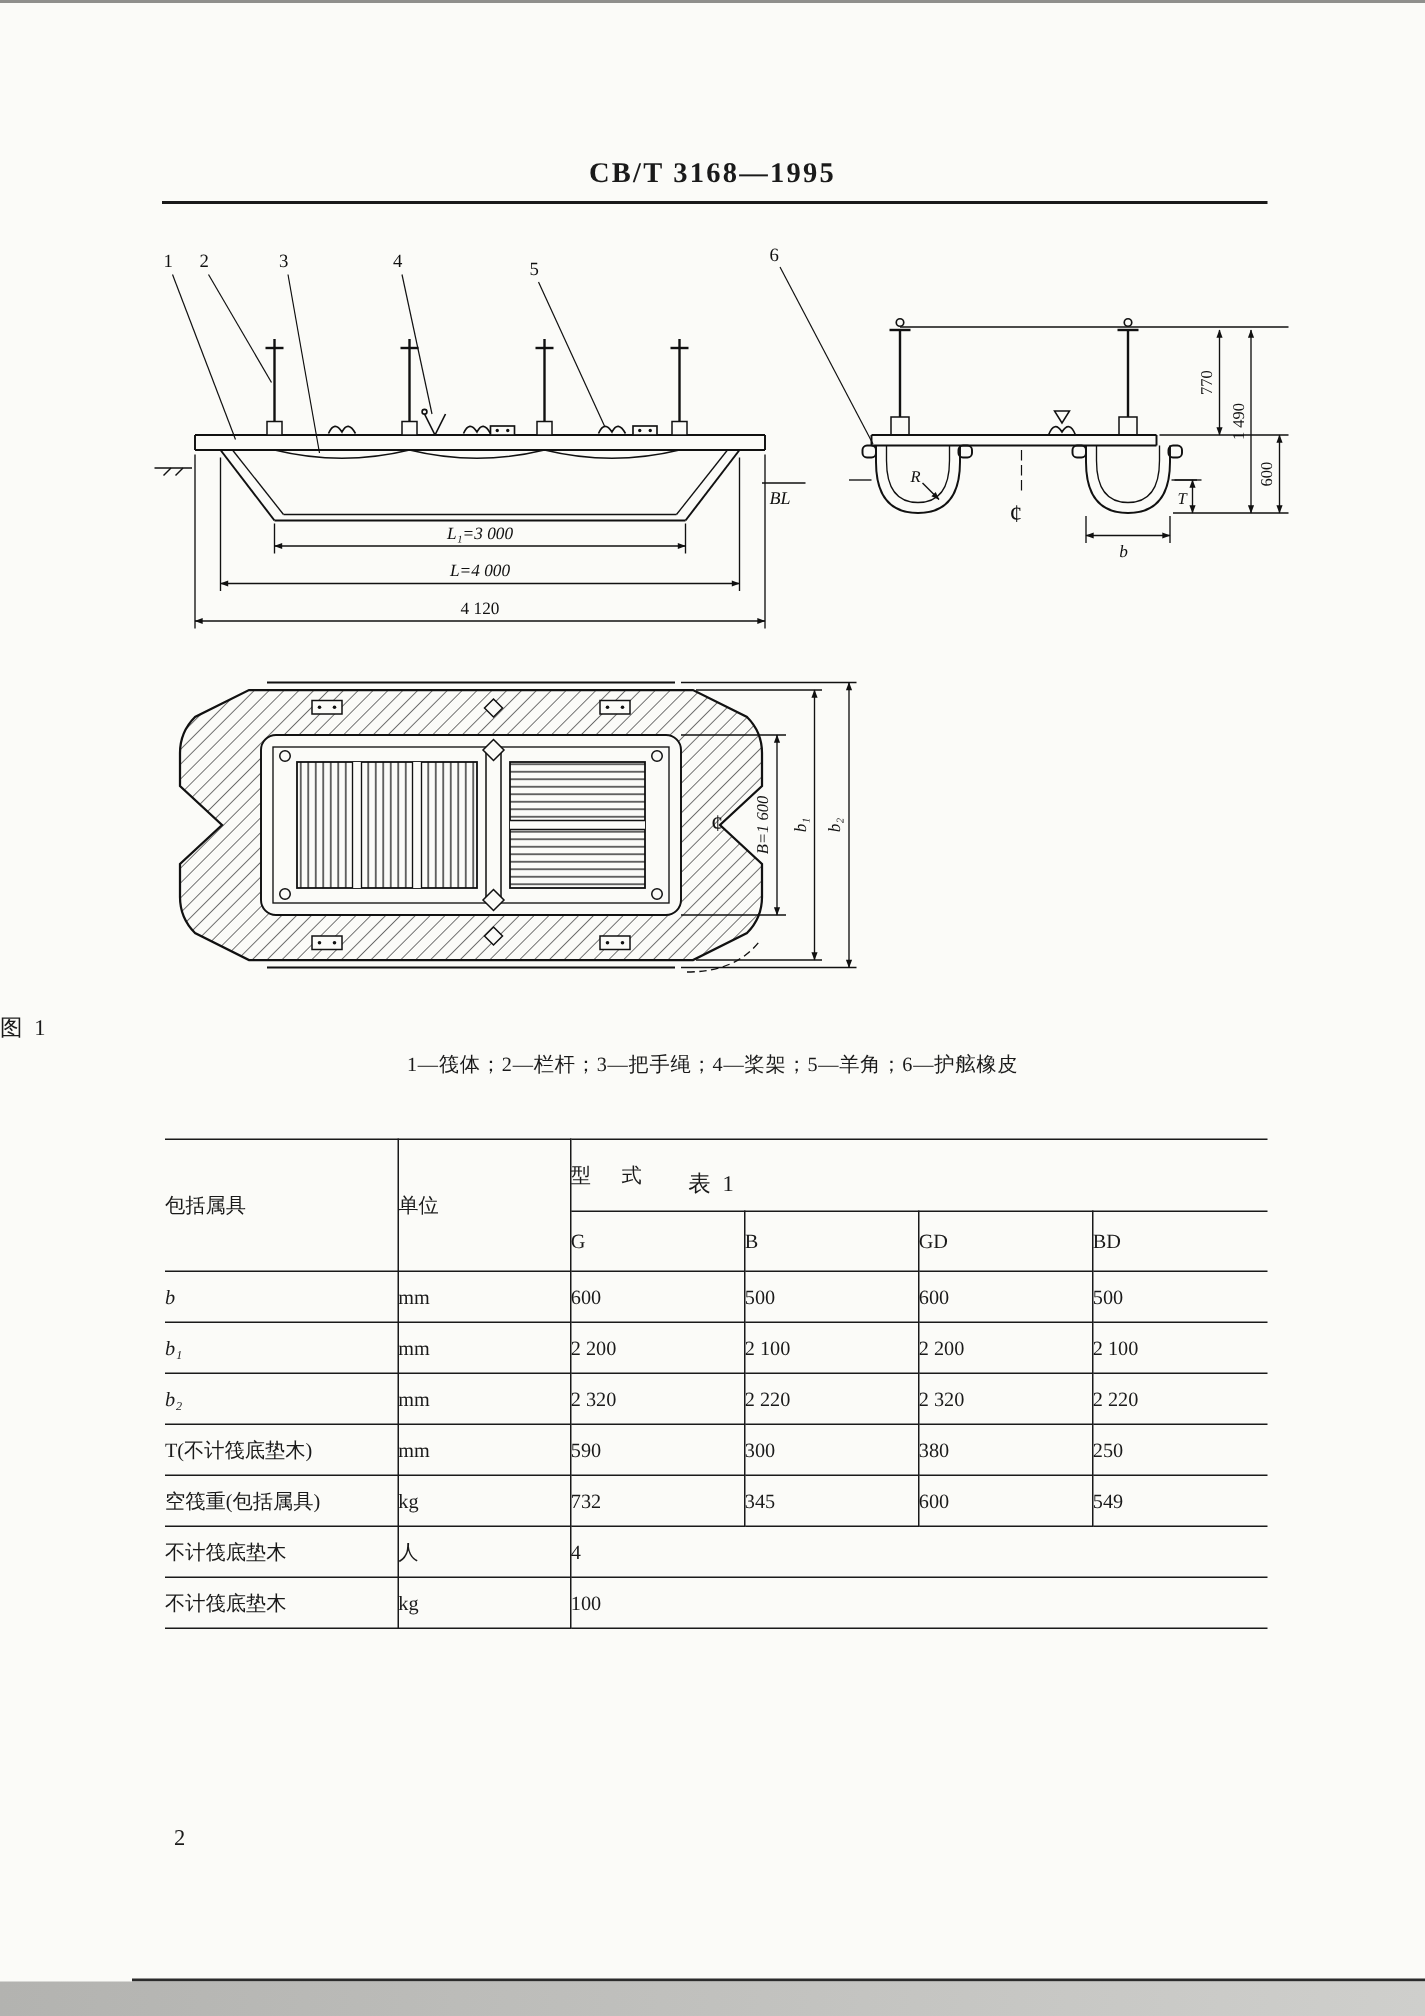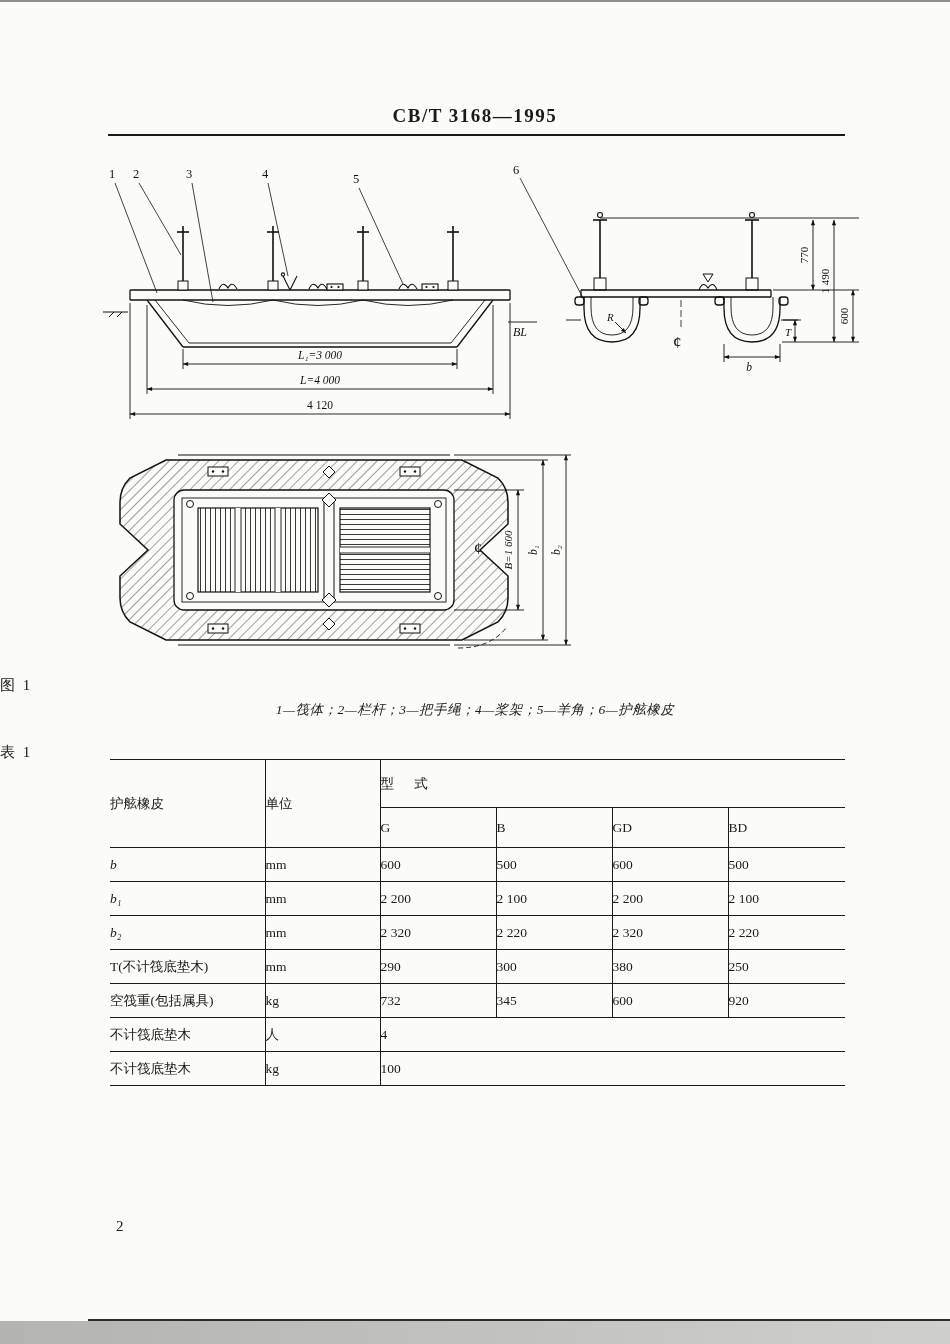--- a/index.html
+++ b/index.html
@@ -15,22 +15,22 @@
   }
   .header-rule {
     position:absolute; top:132px; left:108px; width:737px; height:2px;
     background:#1a1a1a;
   }
   svg { position:absolute; }
   svg text { font-family:"Liberation Serif", serif; fill:#111; }
   .svg-top { left:95px; top:148px; }
   .svg-plan { left:118px; top:450px; }
   .fig-caption  { position:absolute; top:674px; left:0; width:100%; font-size:15px; letter-spacing:2px; }
-  .fig-legend   { position:absolute; top:699px; left:0; width:100%; text-align:center; font-size:13.5px; letter-spacing:0.5px;font-style:italic; }
-  .tbl-caption  { position:absolute; top:741px; left:0; width:100%; text-align:left; font-size:15px; letter-spacing:2px;font-family:Liberation Serif, serif; }
+  .fig-legend   { position:absolute; top:699px; left:0; width:100%; text-align:center; font-size:13.5px; letter-spacing:0.5px; }
+  .tbl-caption  { position:absolute; top:778px; left:0; width:100%; text-align:center; font-size:15px; letter-spacing:2px;font-family:Liberation Serif, serif; }
   table.spec {
     position:absolute; top:757px; left:110px; width:735px;
     border-collapse:collapse; font-size:13.5px; table-layout:fixed;
   }
   table.spec td {
     border:1px solid #1a1a1a; vertical-align:middle; padding:0 0;
   }
   table.spec tr td:first-child { border-left:none; }
   table.spec tr td:last-child  { border-right:none; }
   table.spec tr:first-child td { border-top:1.5px solid #1a1a1a; }
@@ -307,21 +307,21 @@
     <colgroup>
       <col style="width:155px">
         <col style="width:115px">
       <col style="width:116px">
         <col style="width:116px">
         <col style="width:116px">
         <col style="width:117px">
     </colgroup>
     <tbody>
         <tr class="h1">
-      <td rowspan="2">护舷橡皮</td>
+      <td rowspan="2">包括属具</td>
       <td rowspan="2">单位</td>
       <td colspan="4" class="type-head">型      式</td>
     </tr>
     <tr class="h2">
       <td>G</td>
       <td>B</td>
       <td>GD</td>
       <td>BD</td>
     </tr>
     <tr class="dr">
@@ -344,32 +344,32 @@
       <td class="ital">b₂</td>
       <td>mm</td>
       <td>2 320</td>
       <td>2 220</td>
       <td>2 320</td>
       <td>2 220</td>
     </tr>
     <tr class="dr">
       <td>T(不计筏底垫木)</td>
       <td>mm</td>
-      <td>290</td>
+      <td>590</td>
       <td>300</td>
       <td>380</td>
       <td>250</td>
     </tr>
     <tr class="dr">
       <td>空筏重(包括属具)</td>
       <td>kg</td>
       <td>732</td>
       <td>345</td>
       <td>600</td>
-      <td>920</td>
+      <td>549</td>
     </tr>
     <tr class="dr">
       <td>不计筏底垫木</td>
       <td>人</td>
       <td colspan="4">4</td>
     </tr>
     <tr class="dr">
       <td>不计筏底垫木</td>
       <td>kg</td>
       <td colspan="4">100</td>

